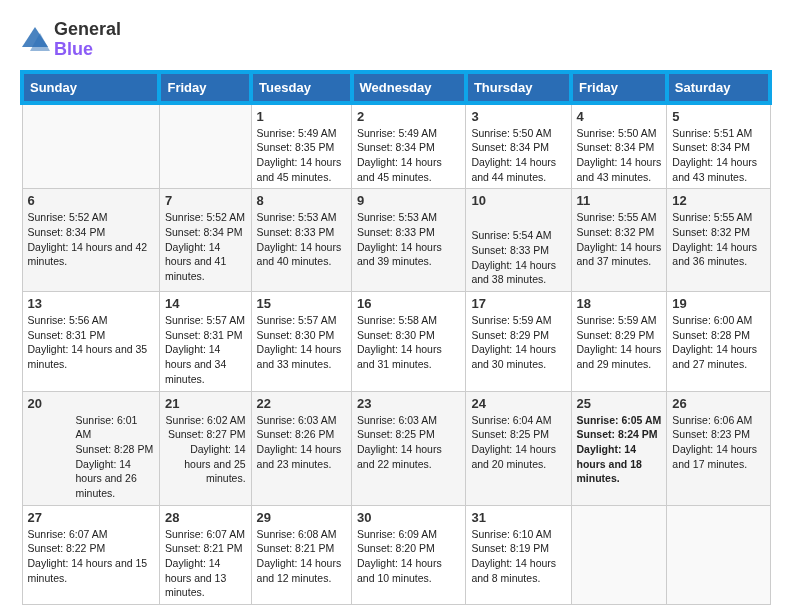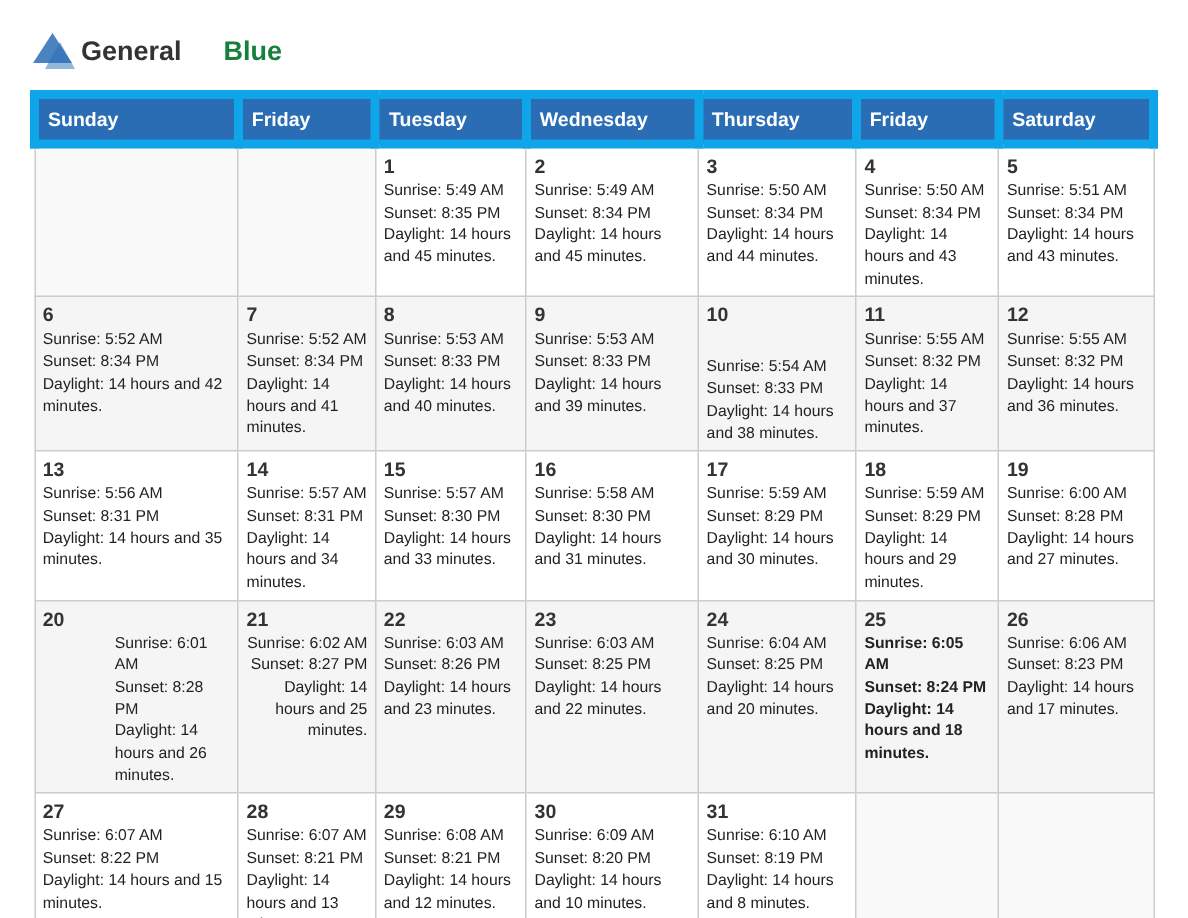--- a/index.html
+++ b/index.html
@@ -16,33 +16,32 @@
       align-items: flex-start;
       margin-bottom: 10px;
     }
     .logo {
       display: flex;
       align-items: center;
       gap: 4px;
     }
     .logo-text {
       display: flex;
-      flex-direction: row;
+      flex-direction: column;
       line-height: 1.1;
-      gap: 28px;
     }
     .logo-general {
       font-size: 18px;
       font-weight: bold;
       color: #333;
     }
     .logo-blue {
       font-size: 18px;
       font-weight: bold;
-      color: #15803d;
+      color: #8b5cf6;
     }
     .logo-icon {
       width: 30px;
       height: 30px;
     }
     .title-block {
       text-align: right;
     }
     .main-title {
       font-size: 38px;
@@ -58,21 +57,21 @@
       border-collapse: collapse;
       font-size: 11px;
     }
     thead tr th {
       background-color: #2a6db5;
       color: #fff;
       text-align: left;
       padding: 6px 6px;
       font-size: 13px;
       font-weight: bold;
-      border: 6px solid #0ea5e9;
+      border: 4px solid #0ea5e9;
     }
     tbody tr td {
       border: 1px solid #ccc;
       vertical-align: top;
       padding: 4px 5px;
       height: 80px;
       color: #333;
       background: #fff;
     }
     tbody tr:nth-child(even) td {

